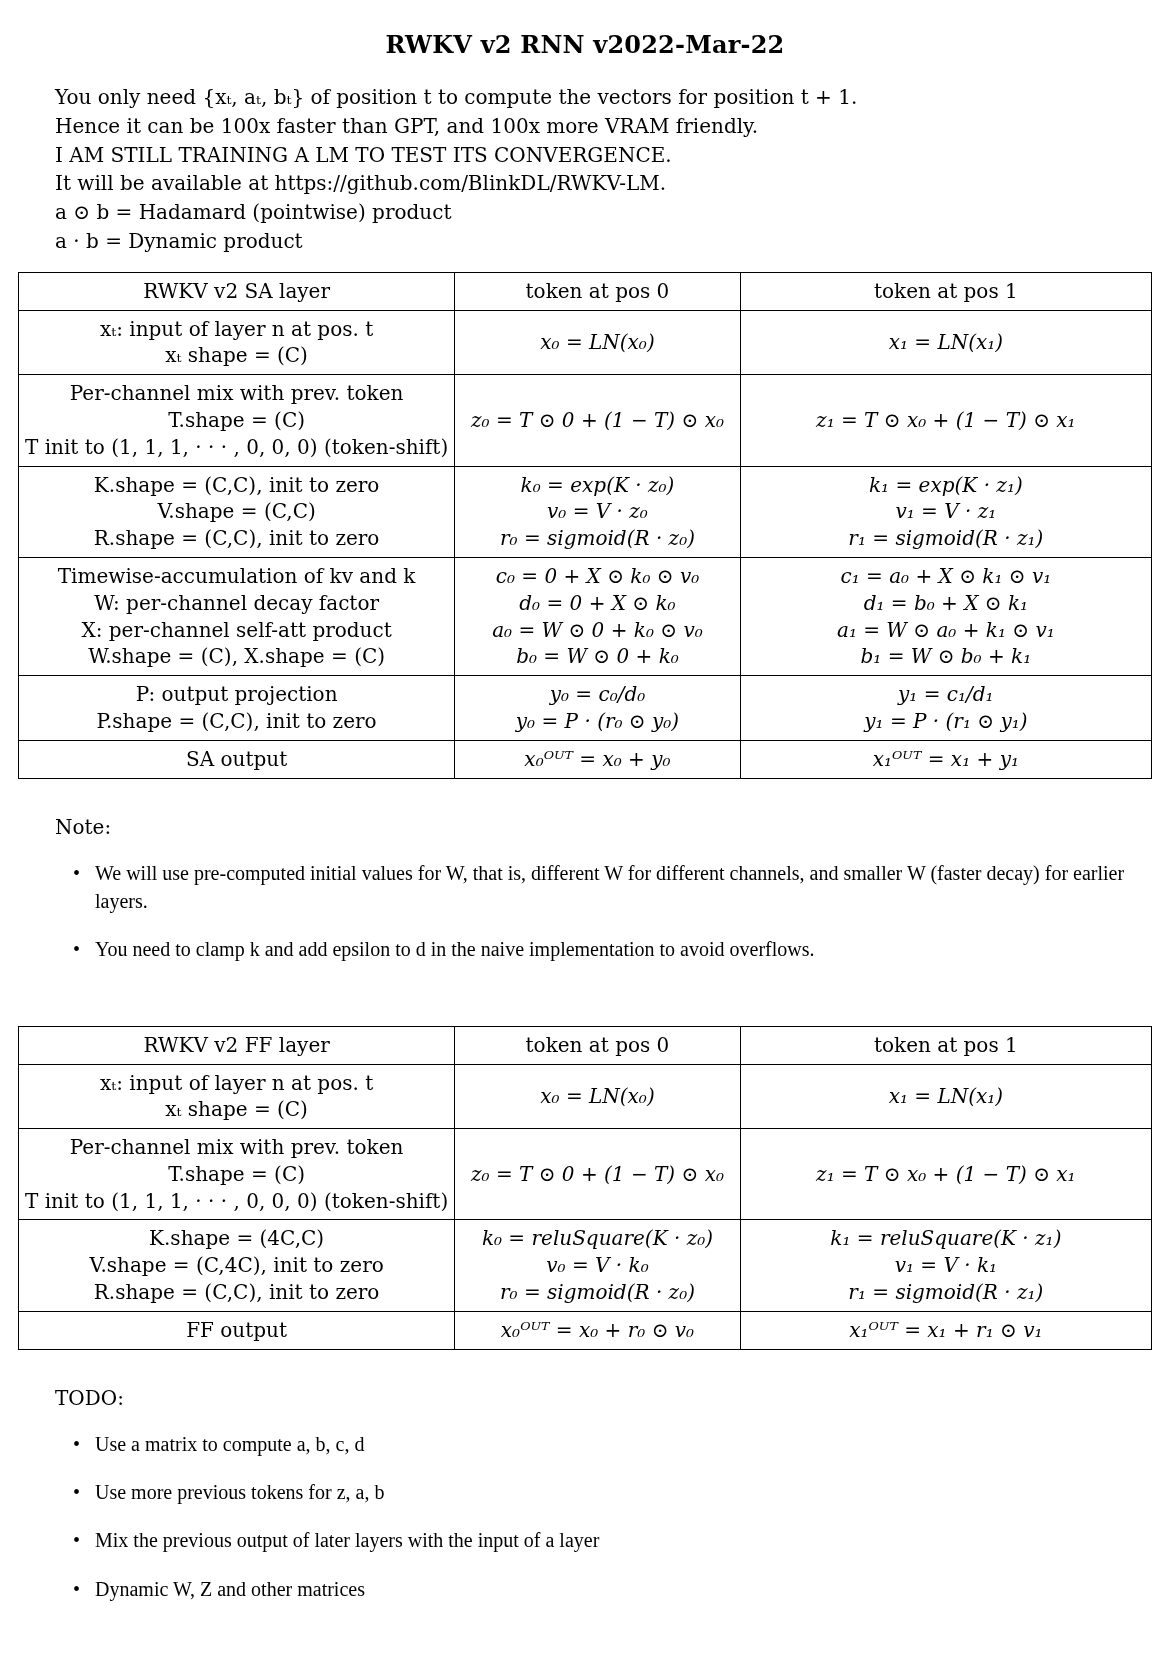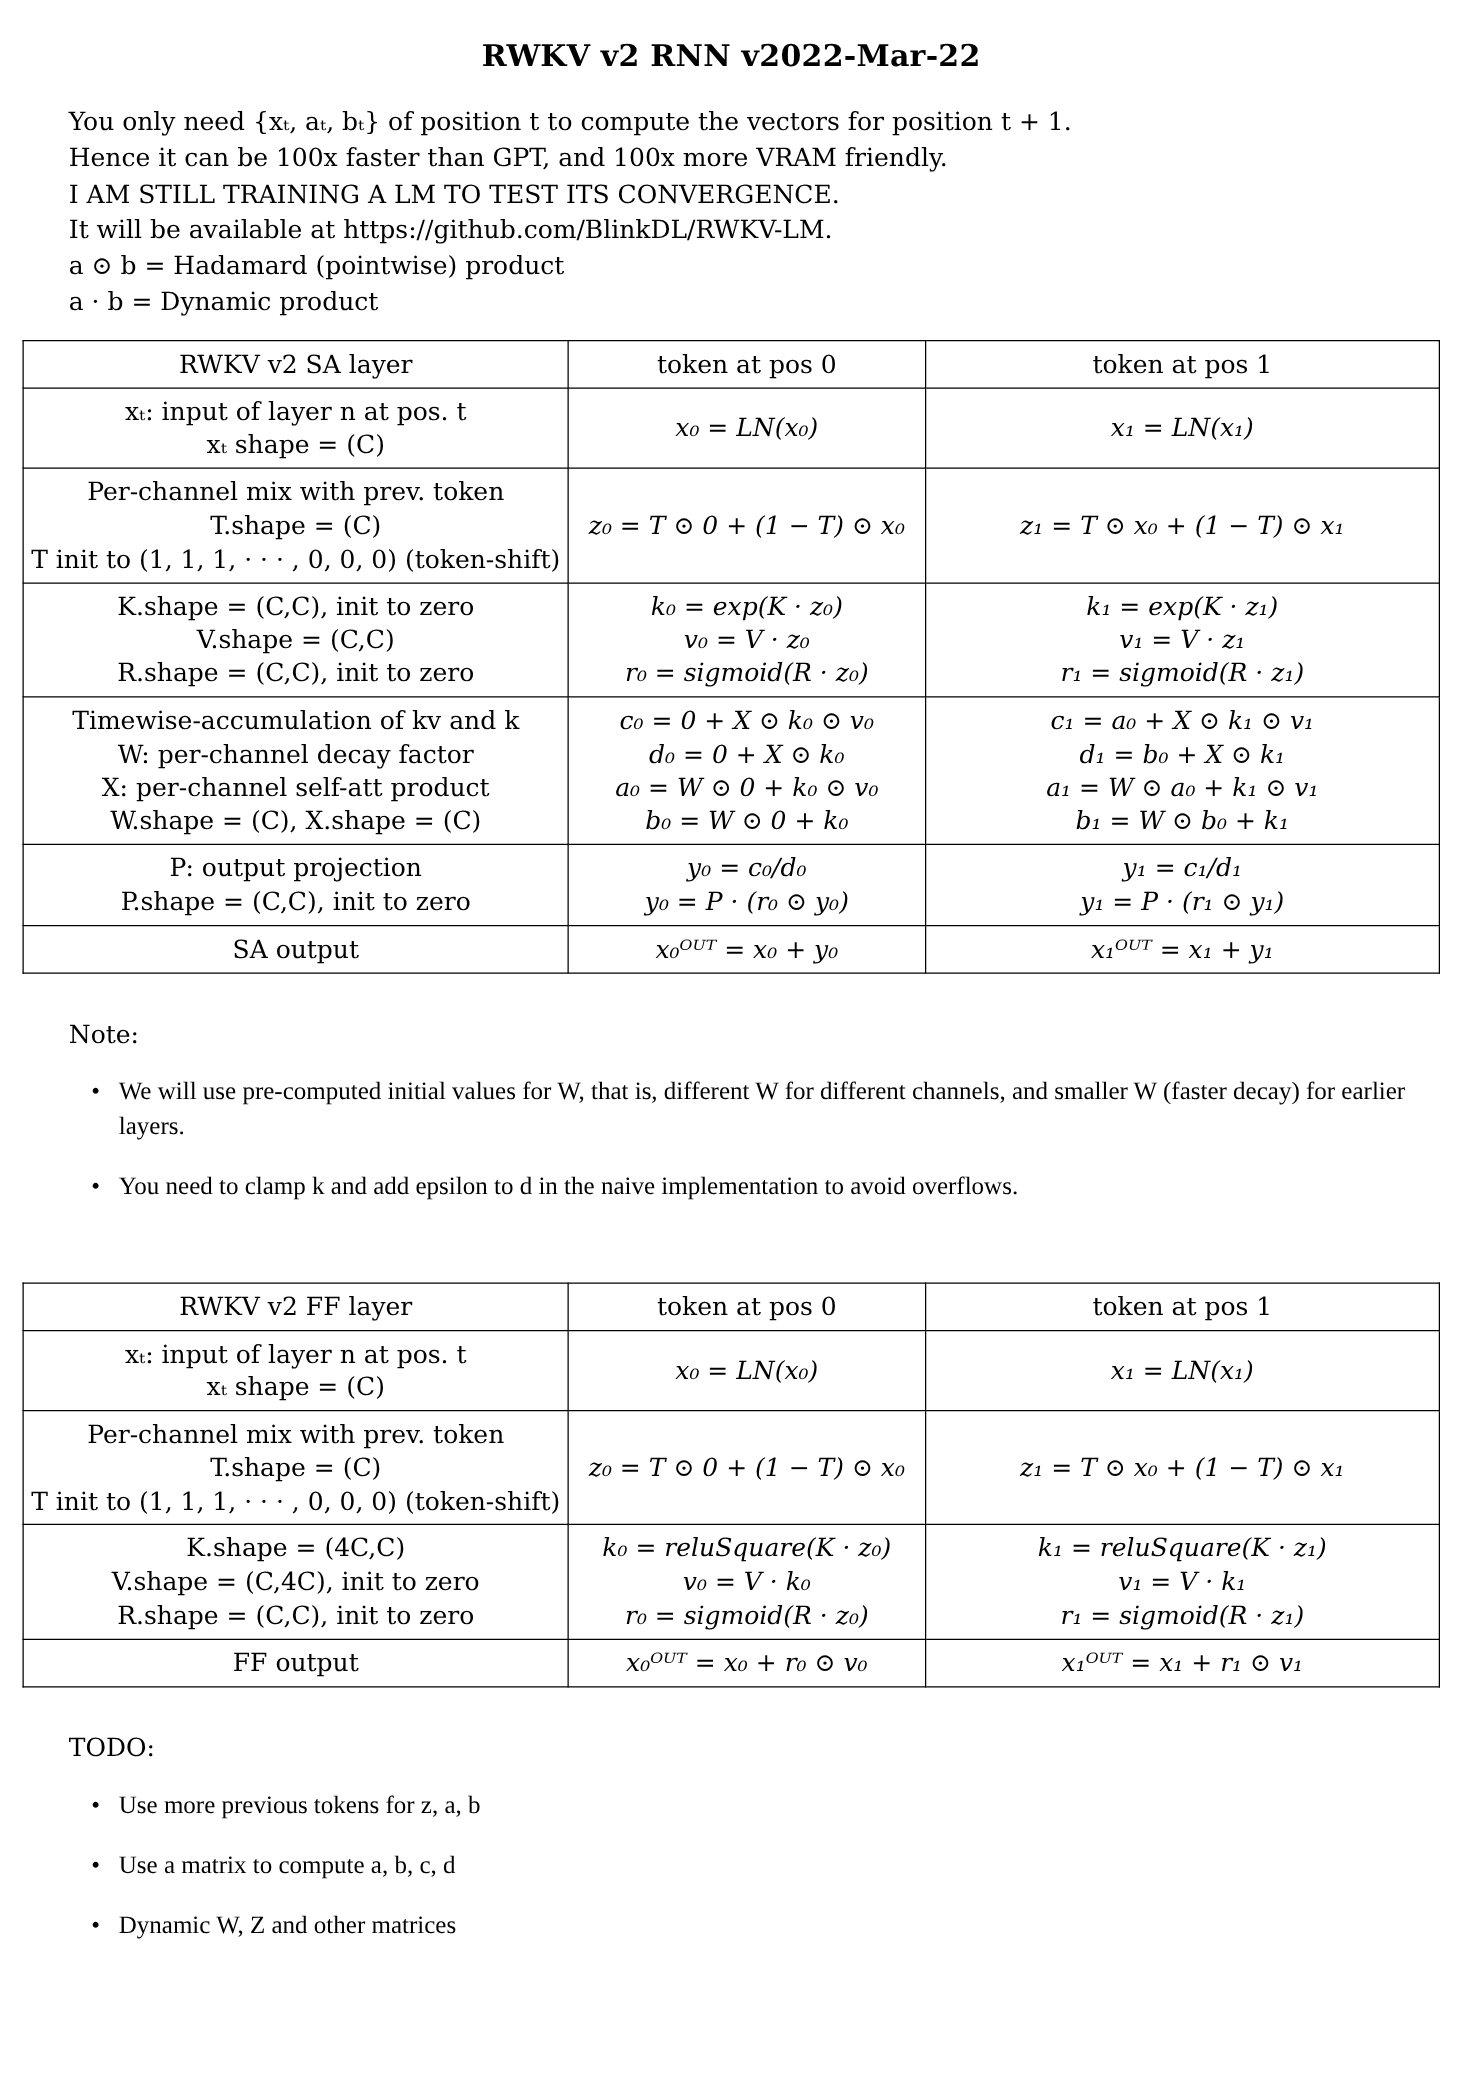--- a/index.html
+++ b/index.html
@@ -231,23 +231,26 @@
       <td class="math">
         <div>x₁ᴼᵁᵀ = x₁ + r₁ ⊙ v₁</div>
       </td>
     </tr>
   </tbody>
     </table>
 
   <div class="section-label">TODO:</div>
   <div class="bullet-list">
     <div class="bullet-item">
+        <span>Use a matrix to compute a, b, c, d</span>
+      </div>
+    <div class="bullet-item">
         <span>Use more previous tokens for z, a, b</span>
       </div>
     <div class="bullet-item">
-        <span>Use a matrix to compute a, b, c, d</span>
+        <span>Mix the previous output of later layers with the input of a layer</span>
       </div>
     <div class="bullet-item">
         <span>Dynamic W, Z and other matrices</span>
       </div>
   </div>
 
 </div>
 
 </body></html>

